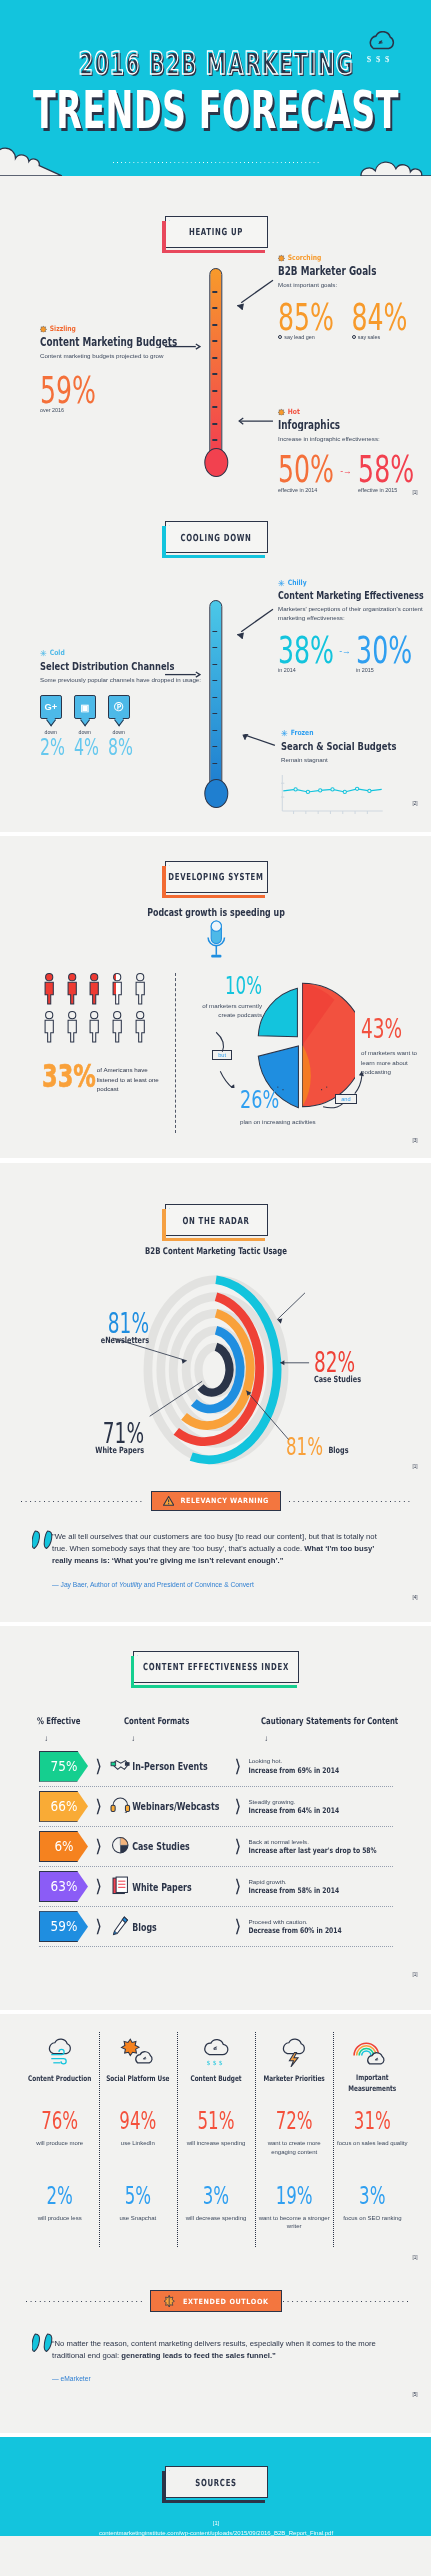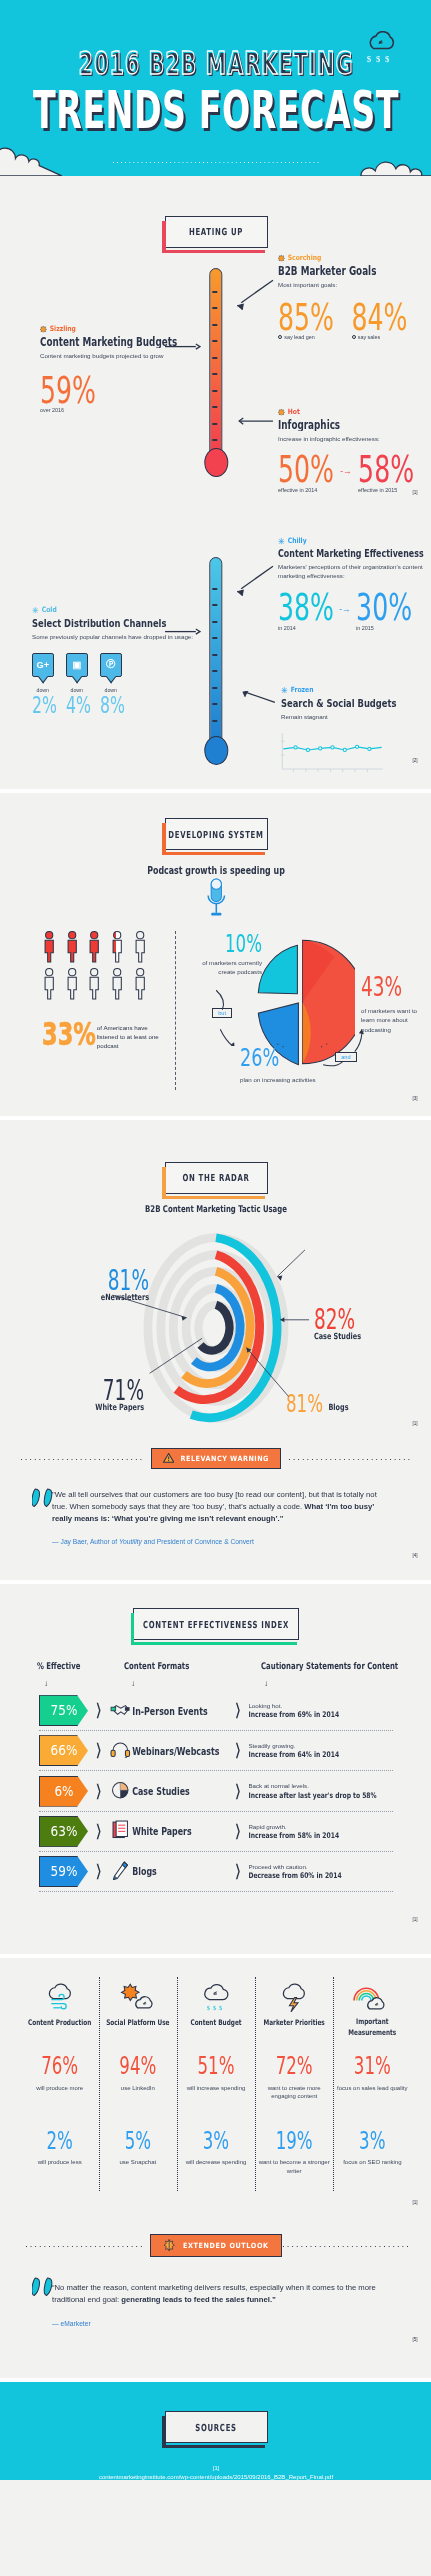--- a/index.html
+++ b/index.html
@@ -388,20 +388,28 @@
       <svg style="position:absolute;left:233px;top:164px" width="41" height="8.2" viewBox="0 0 80 16">
         <line x1="78" y1="8" x2="14" y2="8" stroke="#2b3448" stroke-width="2.5"></line>
         <path d="M20 2 l-8 6 l8 6" fill="none" stroke="#2b3448" stroke-width="2.5"></path>
       </svg>
 
       <div class="ref" style="top:237px">[1]</div>
     </div>
   </div>
 
   <div class="section">
+    <div class="ribbon-wrap" style="padding-top:5.2px">
+      <div class="ribbon" style="width:103px">
+        <div class="accent-l" style="background:#13c4dd"></div>
+        <div class="accent-b" style="background:#13c4dd;width:103px"></div>
+        <div class="inner-dots"></div>
+        <span class="label">COOLING DOWN</span>
+      </div>
+    </div>
 
     <div class="thermo-block" style="min-height:268px">
       <div class="thermo" style="top:41px">
         <div class="tube" style="background:linear-gradient(#4bc8e8,#1f7fd0)"></div>
         <div class="bulb" style="background:#1f7fd0;bottom:-2.1px"></div>
         <div class="tick" style="top:31px"></div>
           <div class="tick" style="top:47px"></div>
         <div class="tick" style="top:64px"></div>
           <div class="tick" style="top:80px"></div>
         <div class="tick" style="top:97px"></div>
@@ -435,21 +443,21 @@
             <span class="bignum" style="color:#2f9ff0">30%</span>
             <div class="numcap">in 2015</div>
           </div>
         </div>
       </div>
       <svg style="position:absolute;left:233px;top:49px" width="41" height="31" viewBox="0 0 80 60">
         <line x1="78" y1="2" x2="16" y2="46" stroke="#2b3448" stroke-width="2.5"></line>
         <path d="M8 52 l12 -3 l-2 11" fill="#2b3448" stroke="#2b3448" stroke-width="2"></path>
       </svg>
 
-      <div class="tside" style="left:32px;top:90px;width:165px">
+      <div class="tside" style="left:40px;top:90px;width:165px">
         <div class="cond" style="color:#4db9e8">
           <svg class="badge-snow" viewBox="0 0 20 20">
             <g stroke="#4db9e8" stroke-width="1.8">
               <line x1="10" y1="1" x2="10" y2="19"></line>
                 <line x1="1" y1="10" x2="19" y2="10"></line>
               <line x1="3.5" y1="3.5" x2="16.5" y2="16.5"></line>
                 <line x1="16.5" y1="3.5" x2="3.5" y2="16.5"></line>
             </g>
           </svg>
           <span>Cold</span>
@@ -763,21 +771,21 @@
   <div class="section" style="padding-top:14.4px">
     <div class="ribbon-wrap" style="padding-top:10.3px">
       <div class="ribbon" style="width:166px">
         <div class="accent-l" style="background:#15cf8f"></div>
         <div class="accent-b" style="background:#15cf8f;width:166px"></div>
         <div class="inner-dots"></div>
         <span class="label">CONTENT EFFECTIVENESS INDEX</span>
       </div>
     </div>
 
-    <div class="cei-heads" style="margin-top:9px">
+    <div class="cei-heads" style="margin-top:22px">
       <div style="width:87px">% Effective</div>
       <div style="width:137px">Content Formats</div>
       <div>Cautionary Statements for Content</div>
     </div>
     <div class="cei-arrows">
       <div style="width:87px">↓</div>
       <div style="width:133px">↓</div>
       <div>↓</div>
     </div>
 
@@ -830,21 +838,21 @@
       </div>
       <div class="cei-fmt">Case Studies</div>
       <span class="cei-chev">⟩</span>
       <div class="cei-note">
         <span>Back at normal levels.</span>
         <b>Increase after last year's drop to 58%</b>
       </div>
     </div>
 
     <div class="cei-row">
-      <div class="cei-chip" style="background:#4d7c0f">63%</div>
+      <div class="cei-chip" style="background:#8b5cf6">63%</div>
       <span class="cei-chev">⟩</span>
       <div class="cei-icon">
         <svg width="17.5" height="19.6" viewBox="0 0 34 38">
             <rect x="2" y="4" width="22" height="30" fill="#f2414f" stroke="#2b3448" stroke-width="2"></rect>
             <rect x="8" y="2" width="22" height="30" fill="#fff" stroke="#2b3448" stroke-width="2"></rect>
             <g stroke="#f2414f" stroke-width="2">
               <line x1="12" y1="10" x2="26" y2="10"></line>
               <line x1="12" y1="16" x2="26" y2="16"></line>
               <line x1="12" y1="22" x2="26" y2="22"></line>
             </g>

